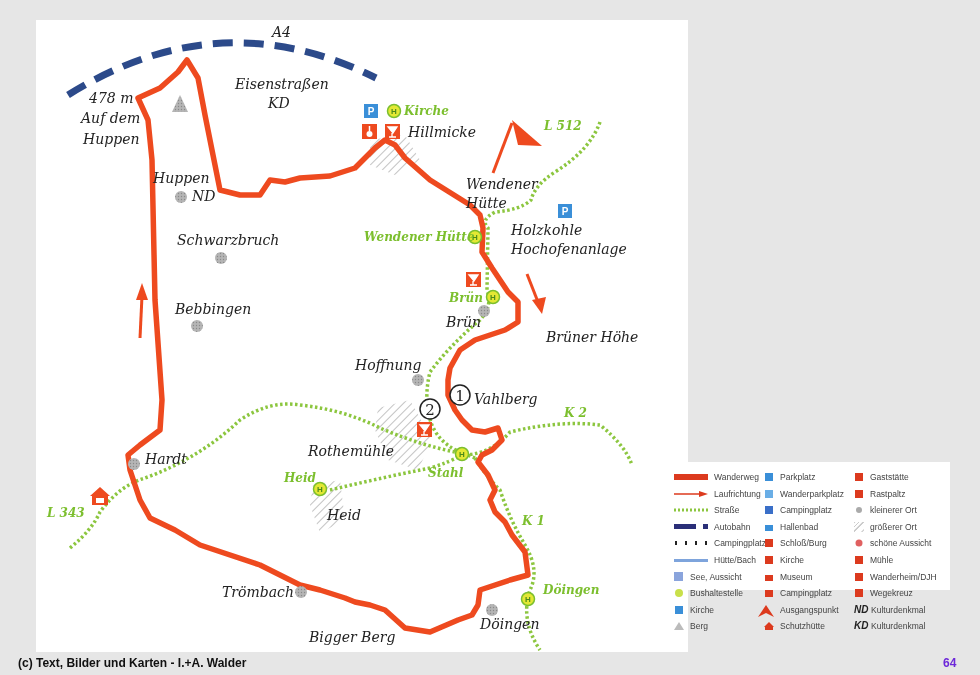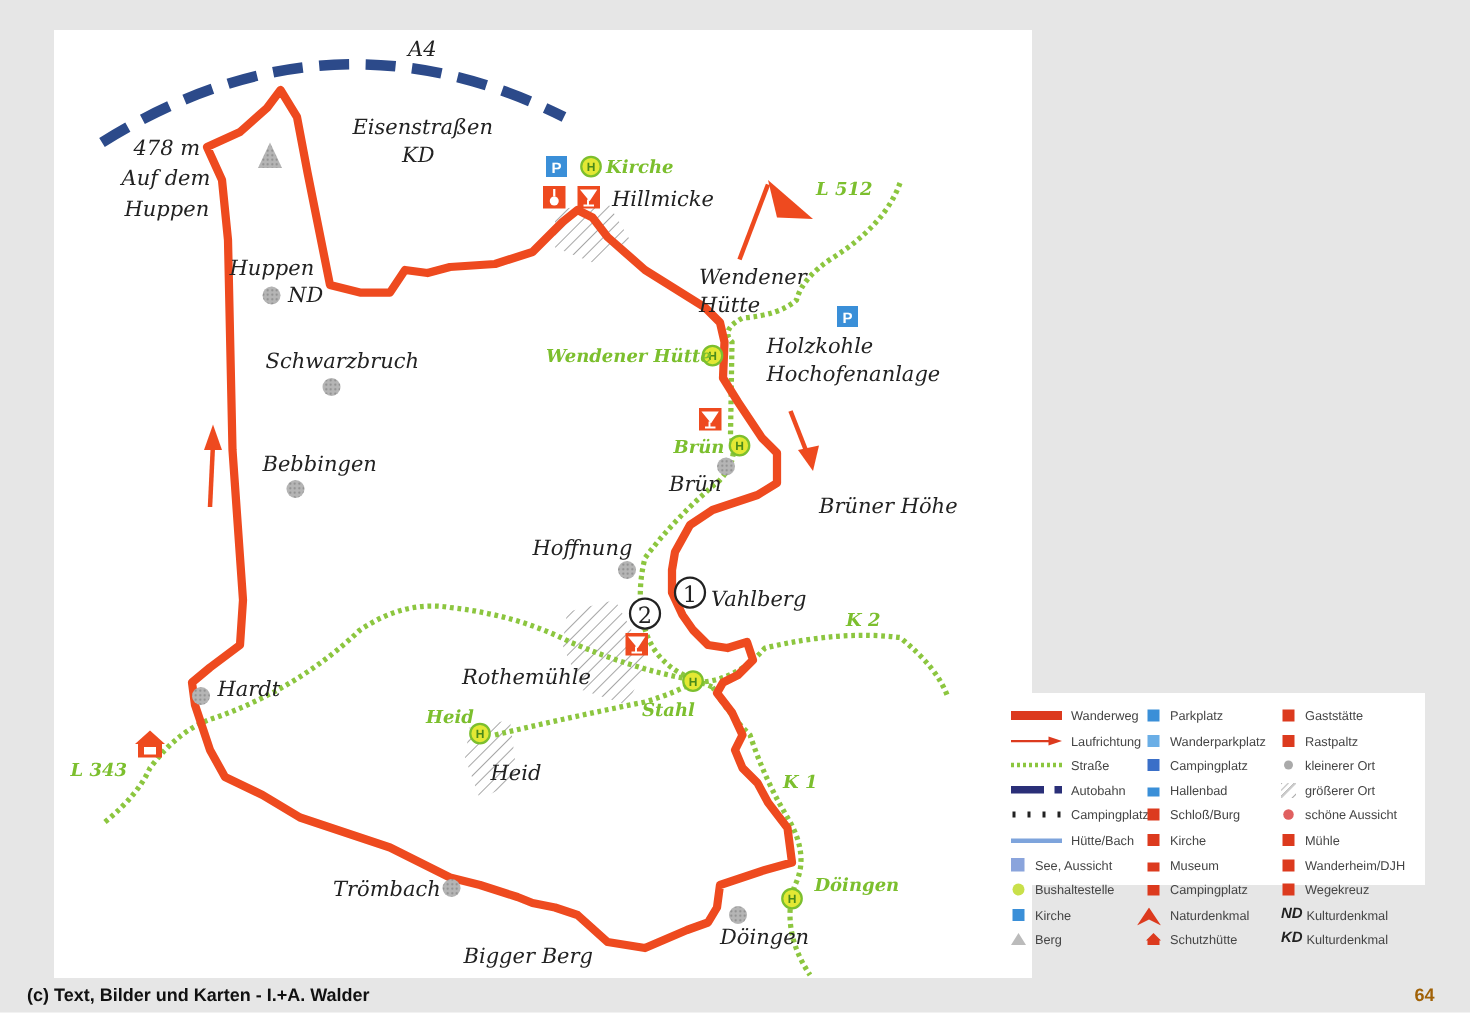--- a/index.html
+++ b/index.html
@@ -5,21 +5,21 @@
   html,body{margin:0;padding:0;}
   body{width:980px;height:675px;background:#e6e6e6;position:relative;overflow:hidden;font-family:"Liberation Sans",sans-serif;}
   .map-panel{position:absolute;left:36px;top:20px;width:652px;height:632px;background:#fff;}
   .map-svg{position:absolute;left:0;top:0;}
   .legend{position:absolute;left:664px;top:462px;width:286px;height:128px;background:#fff;font-family:"Liberation Sans",sans-serif;font-size:8.5px;color:#444;}
   .legend .col{position:absolute;top:8px;}
   .legend .row{position:relative;height:16.6px;line-height:14px;white-space:nowrap;}
   .legend .sym{position:absolute;left:0;top:2px;}
   .legend .lbl{position:absolute;top:0;}
   .footer-left{position:absolute;left:18px;top:656px;font-size:12px;font-weight:bold;color:#111;}
-  .footer-right{position:absolute;left:943px;top:656px;font-size:12px;font-weight:bold;color:#a16207;}
+  .footer-right{position:absolute;left:943px;top:656px;font-size:12px;font-weight:bold;color:#6d28d9;}
   .lab{font-family:"DejaVu Serif",serif;font-style:italic;}
   .g-lab{font-family:"DejaVu Serif",serif;font-style:italic;font-weight:bold;}
 </style>
 </head>
 <body>
 
 <div class="map-panel">
 <svg class="map-svg" width="652" height="632" viewBox="36 20 652 632">
   <defs>
     <pattern id="hatch" width="6" height="6" patternUnits="userSpaceOnUse" patternTransform="rotate(45)">
@@ -304,21 +304,21 @@
     <div class="row">
         <svg class="sym" width="10" height="10">
           <rect x="1" y="2" width="8" height="7" fill="#dc3a1e"></rect>
         </svg>
         <span class="lbl" style="left:16px">Campingplatz</span>
       </div>
     <div class="row">
         <svg class="sym" width="16" height="12" style="left:-6px">
           <polygon points="0,12 8,0 16,12 8,8" fill="#dc3a1e"></polygon>
         </svg>
-        <span class="lbl" style="left:16px">Naturdenkmal</span>
+        <span class="lbl" style="left:16px">Ausgangspunkt</span>
       </div>
     <div class="row">
         <svg class="sym" width="10" height="10">
           <polygon points="5,1 0,6 10,6" fill="#dc3a1e"></polygon>
           <rect x="1" y="5" width="8" height="4" fill="#dc3a1e"></rect>
         </svg>
         <span class="lbl" style="left:16px">Schutzhütte</span>
       </div>
   </div>
 

